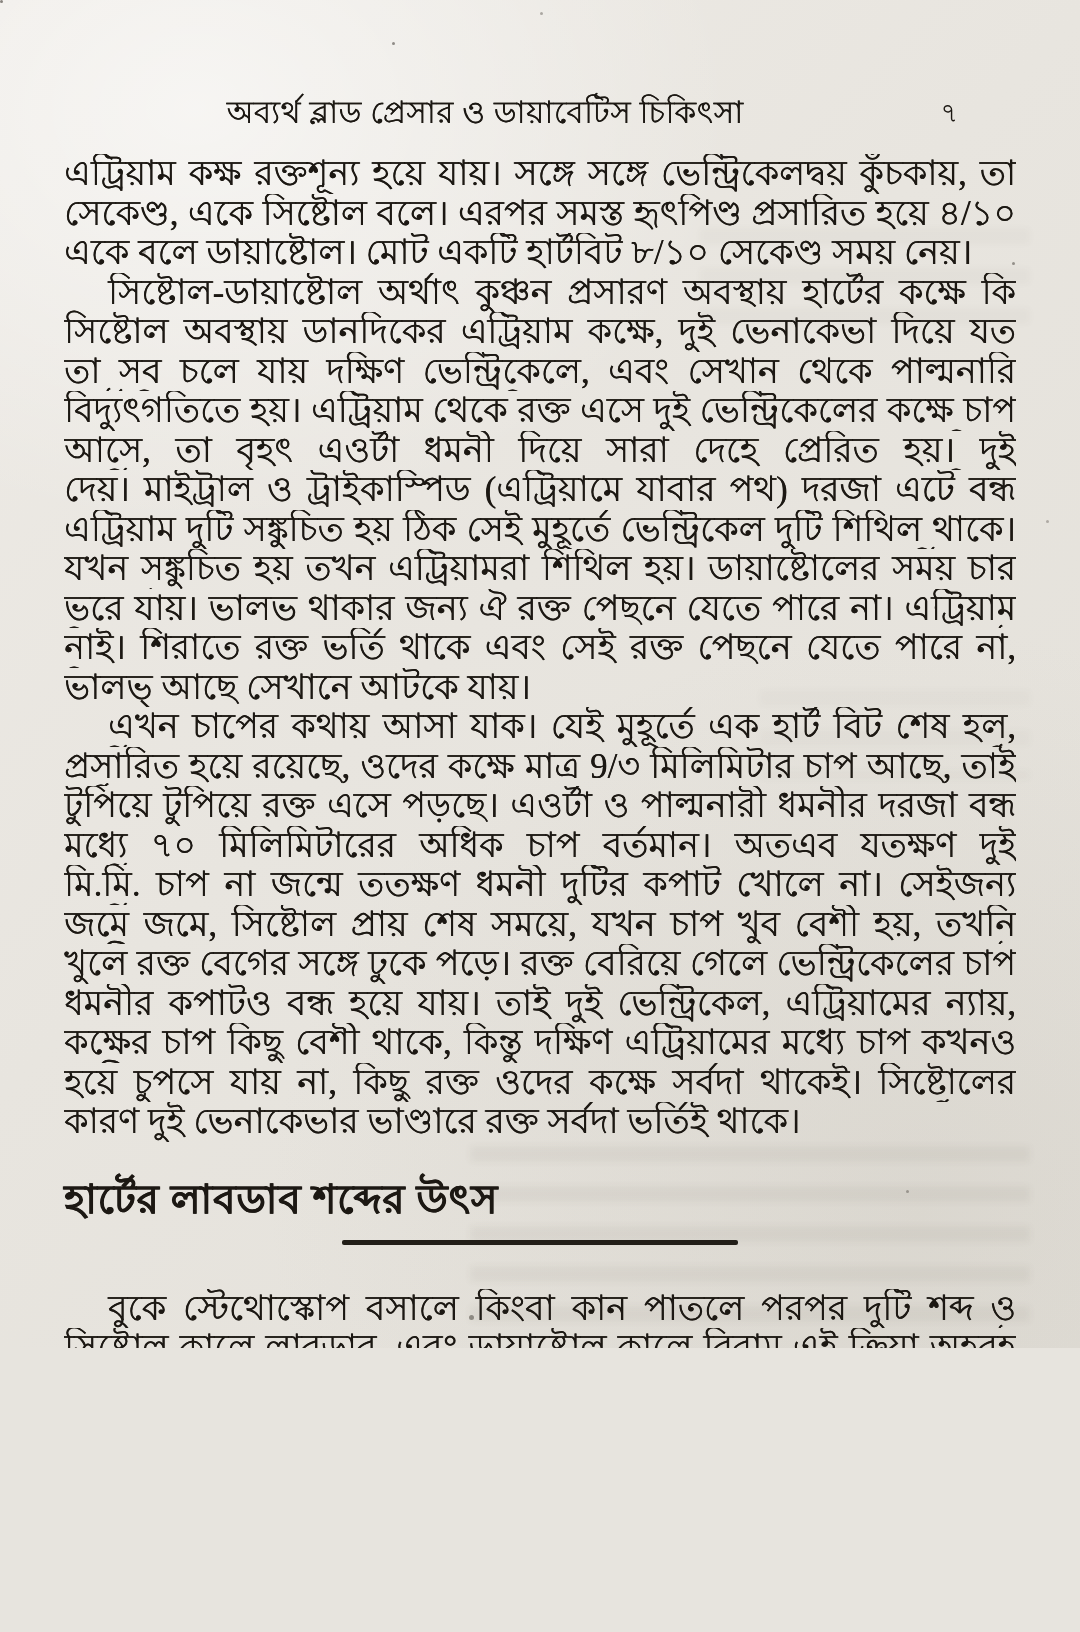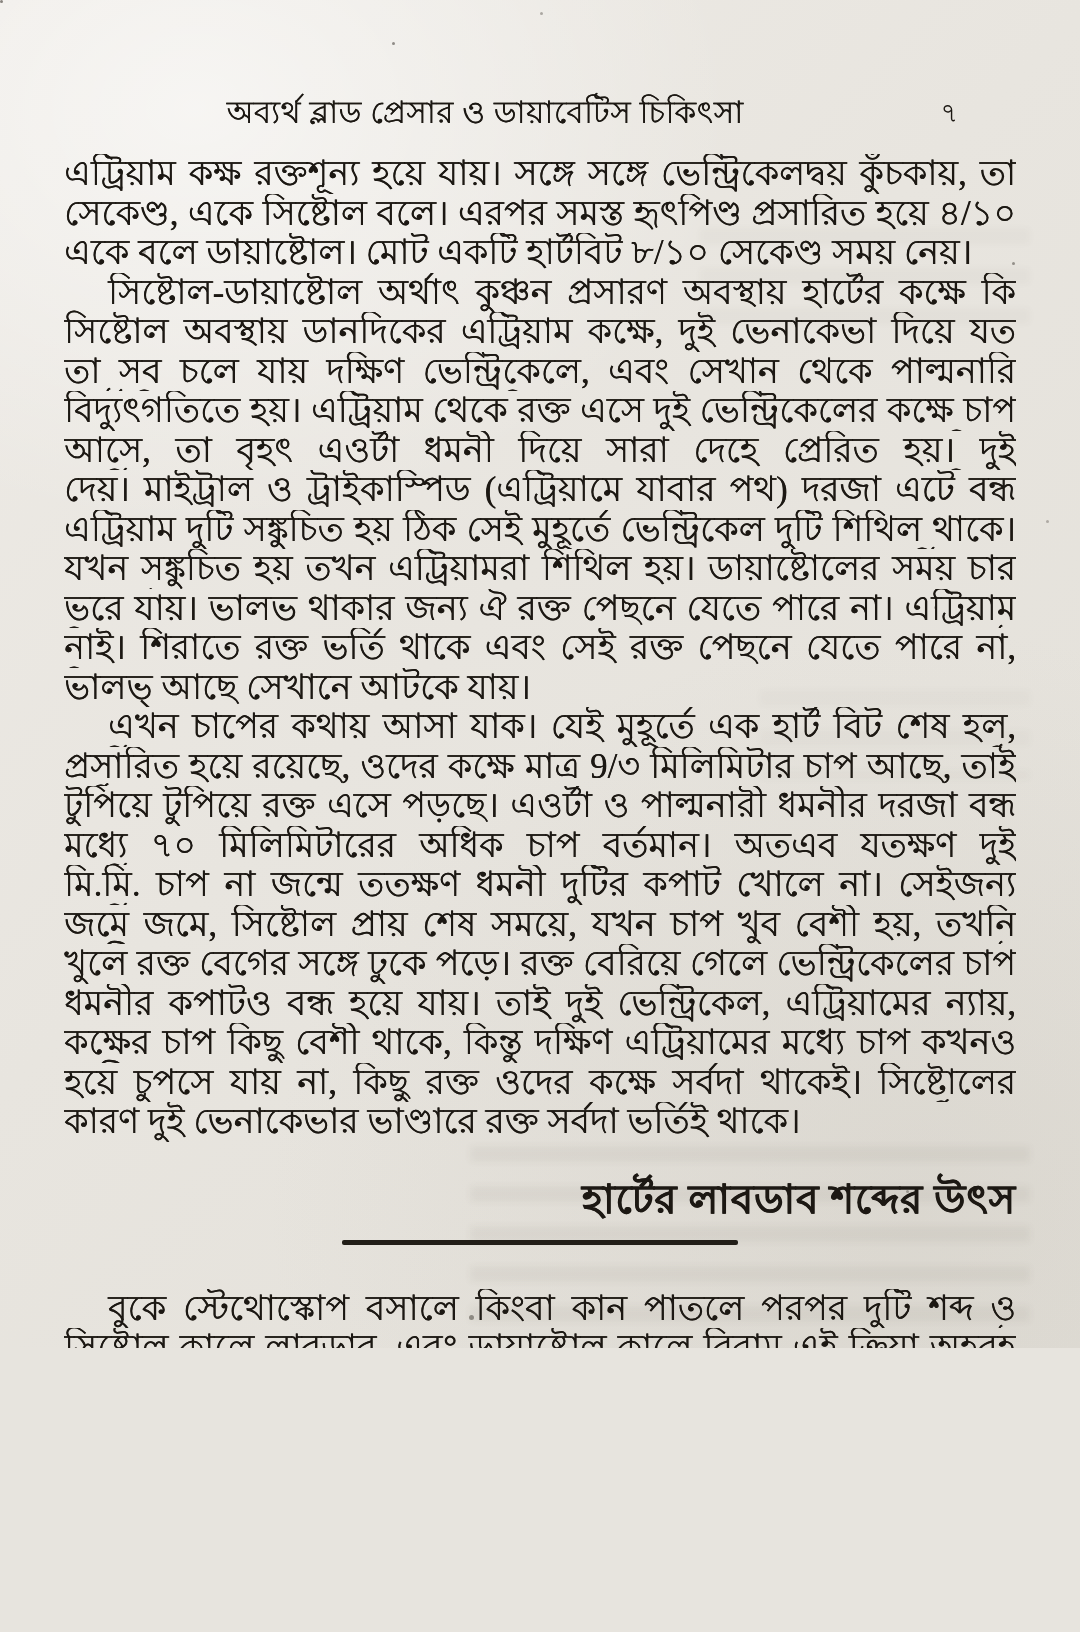--- a/index.html
+++ b/index.html
@@ -92,21 +92,21 @@
     height: 39.5px;
     text-align: justify;
     text-align-last: justify;
     text-shadow: 0.35px 0 0 currentColor;
     overflow: hidden;
   }
   .line.indent { text-indent: 44px; }
   .line.para-last { text-align-last: left; }
   .section-heading {
     margin: 30px 0 0 0;
-    text-align: right;
+    text-align: left;
     font-size: 40px;
     line-height: 56px;
     font-weight: bold;
     letter-spacing: 1px;
     text-shadow: 0.5px 0 0 currentColor;
   }
   .heading-underline {
     width: 396px;
     height: 5px;
     background: #221e18;

